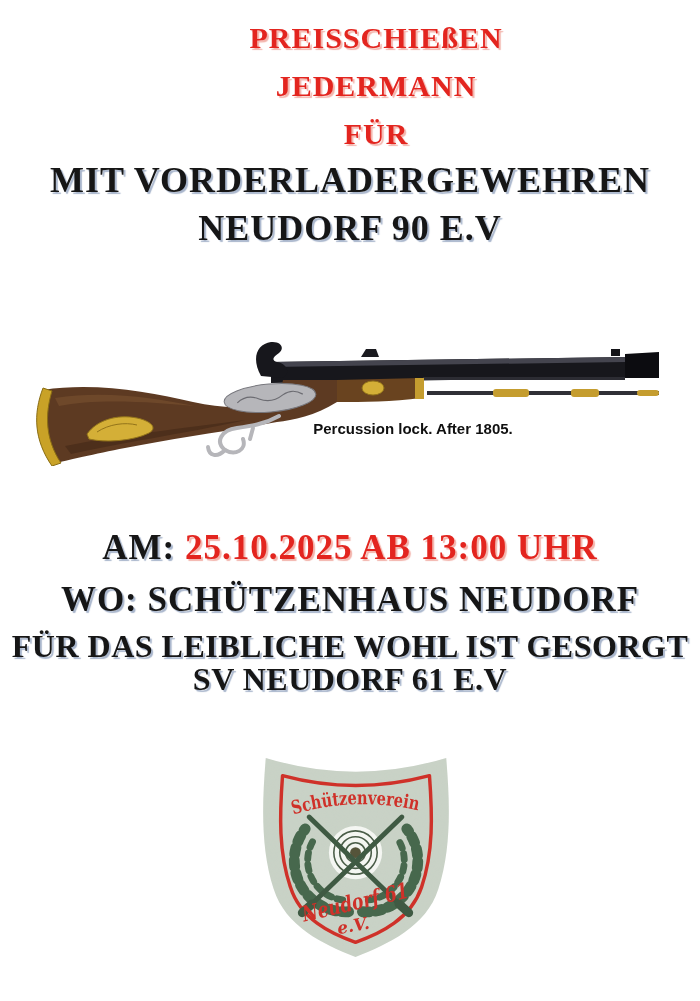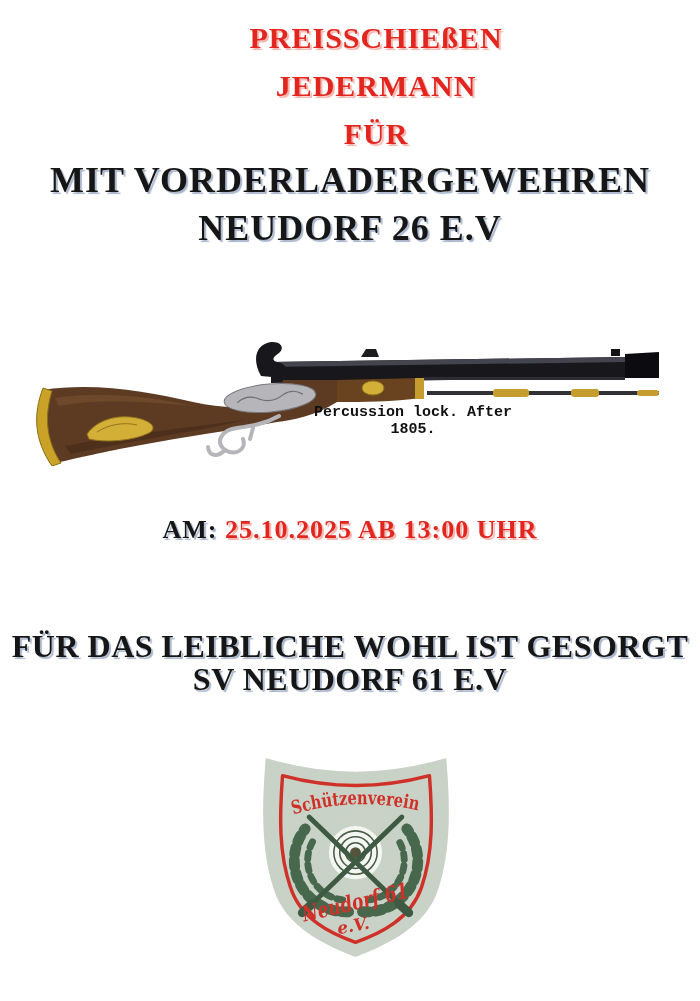--- a/index.html
+++ b/index.html
@@ -10,44 +10,44 @@
   }
   .center-block{position:absolute;left:0;width:700px;text-align:center;}
   .deco{font-weight:bold;letter-spacing:1px;}
   .red-text{color:#e3251f;text-shadow:2px 2px 1px #f3b4ac;}
   .black-text{color:#161616;text-shadow:2px 2px 1px #a9b6cc;}
   .title-block{top:14px;font-size:30px;line-height:48px;padding-left:26px;}
   .subtitle-block{top:156px;font-size:36px;line-height:48px;}
   .photo{position:absolute;left:25px;top:336px;width:650px;height:132px;}
   .photo svg{position:absolute;left:0;top:0;width:650px;height:130px;}
   .photo-caption{
-    position:absolute;left:268px;top:68px;width:240px;text-align:center;
-    font-family:Liberation Mono, monospace;
+    position:absolute;left:268px;top:84px;width:240px;text-align:center;
+    font-family:Liberation Sans, sans-serif;
     font-weight:bold;font-size:15px;color:#101010;
   }
-  .event-block{top:504px;font-size:26px;line-height:52px;}
+  .event-block{top:522px;font-size:35px;line-height:52px;}
   .info-block{top:630px;font-size:32px;line-height:33px;letter-spacing:0.5px;}
   .badge-wrap{position:absolute;left:250px;top:746px;width:212px;height:222px;}
   .badge-wrap svg{width:212px;height:222px;}
   .fraktur{font-family:"DejaVu Serif",serif;font-weight:bold;}
 </style>
 </head>
 <body>
 
 <div class="poster">
 
   <div class="center-block title-block deco red-text">
     <div>PREISSCHIEßEN</div>
     <div>JEDERMANN</div>
     <div>FÜR</div>
   </div>
 
   <div class="center-block subtitle-block deco black-text">
     <div>MIT VORDERLADERGEWEHREN</div>
-    <div>NEUDORF 26 E.V</div>
+    <div>NEUDORF 90 E.V</div>
   </div>
 
   <div class="photo">
     <svg viewBox="0 0 650 130" aria-hidden="true">
 
       <polygon points="246,26 600,21 600,41 246,47" fill="#17171c"></polygon>
       <polygon points="246,26 600,21 600,26 246,31" fill="#44444e"></polygon>
       <polygon points="600,18 634,16 634,42 600,42" fill="#0c0c10"></polygon>
       <rect x="586" y="13" width="9" height="7" fill="#141418"></rect>
       <rect x="398" y="41" width="202" height="3" fill="#2c2c33"></rect>
@@ -82,20 +82,21 @@
         <path d="M254,80 C240,88 226,90 212,92 C196,94 190,106 200,114 C210,120 222,114 218,103"></path>
         <path d="M200,114 C192,122 184,120 183,111"></path>
         <path d="M228,92 l-3,11"></path>
       </g>
     </svg>
     <div class="photo-caption">Percussion lock. After 1805.</div>
   </div>
 
   <div class="center-block event-block deco">
     <div><span class="black-text">AM:</span><span class="red-text"> 25.10.2025 AB 13:00 UHR</span></div>
+    <div><span class="black-text">WO:</span><span class="black-text"> SCHÜTZENHAUS NEUDORF</span></div>
   </div>
 
   <div class="center-block info-block deco black-text">
     <div>FÜR DAS LEIBLICHE WOHL IST GESORGT</div>
     <div>SV NEUDORF 61 E.V</div>
   </div>
 
   <div class="badge-wrap">
     <svg viewBox="0 0 215 225" xmlns="http://www.w3.org/2000/svg" xmlns:xlink="http://www.w3.org/1999/xlink" aria-hidden="true">
       <defs>

